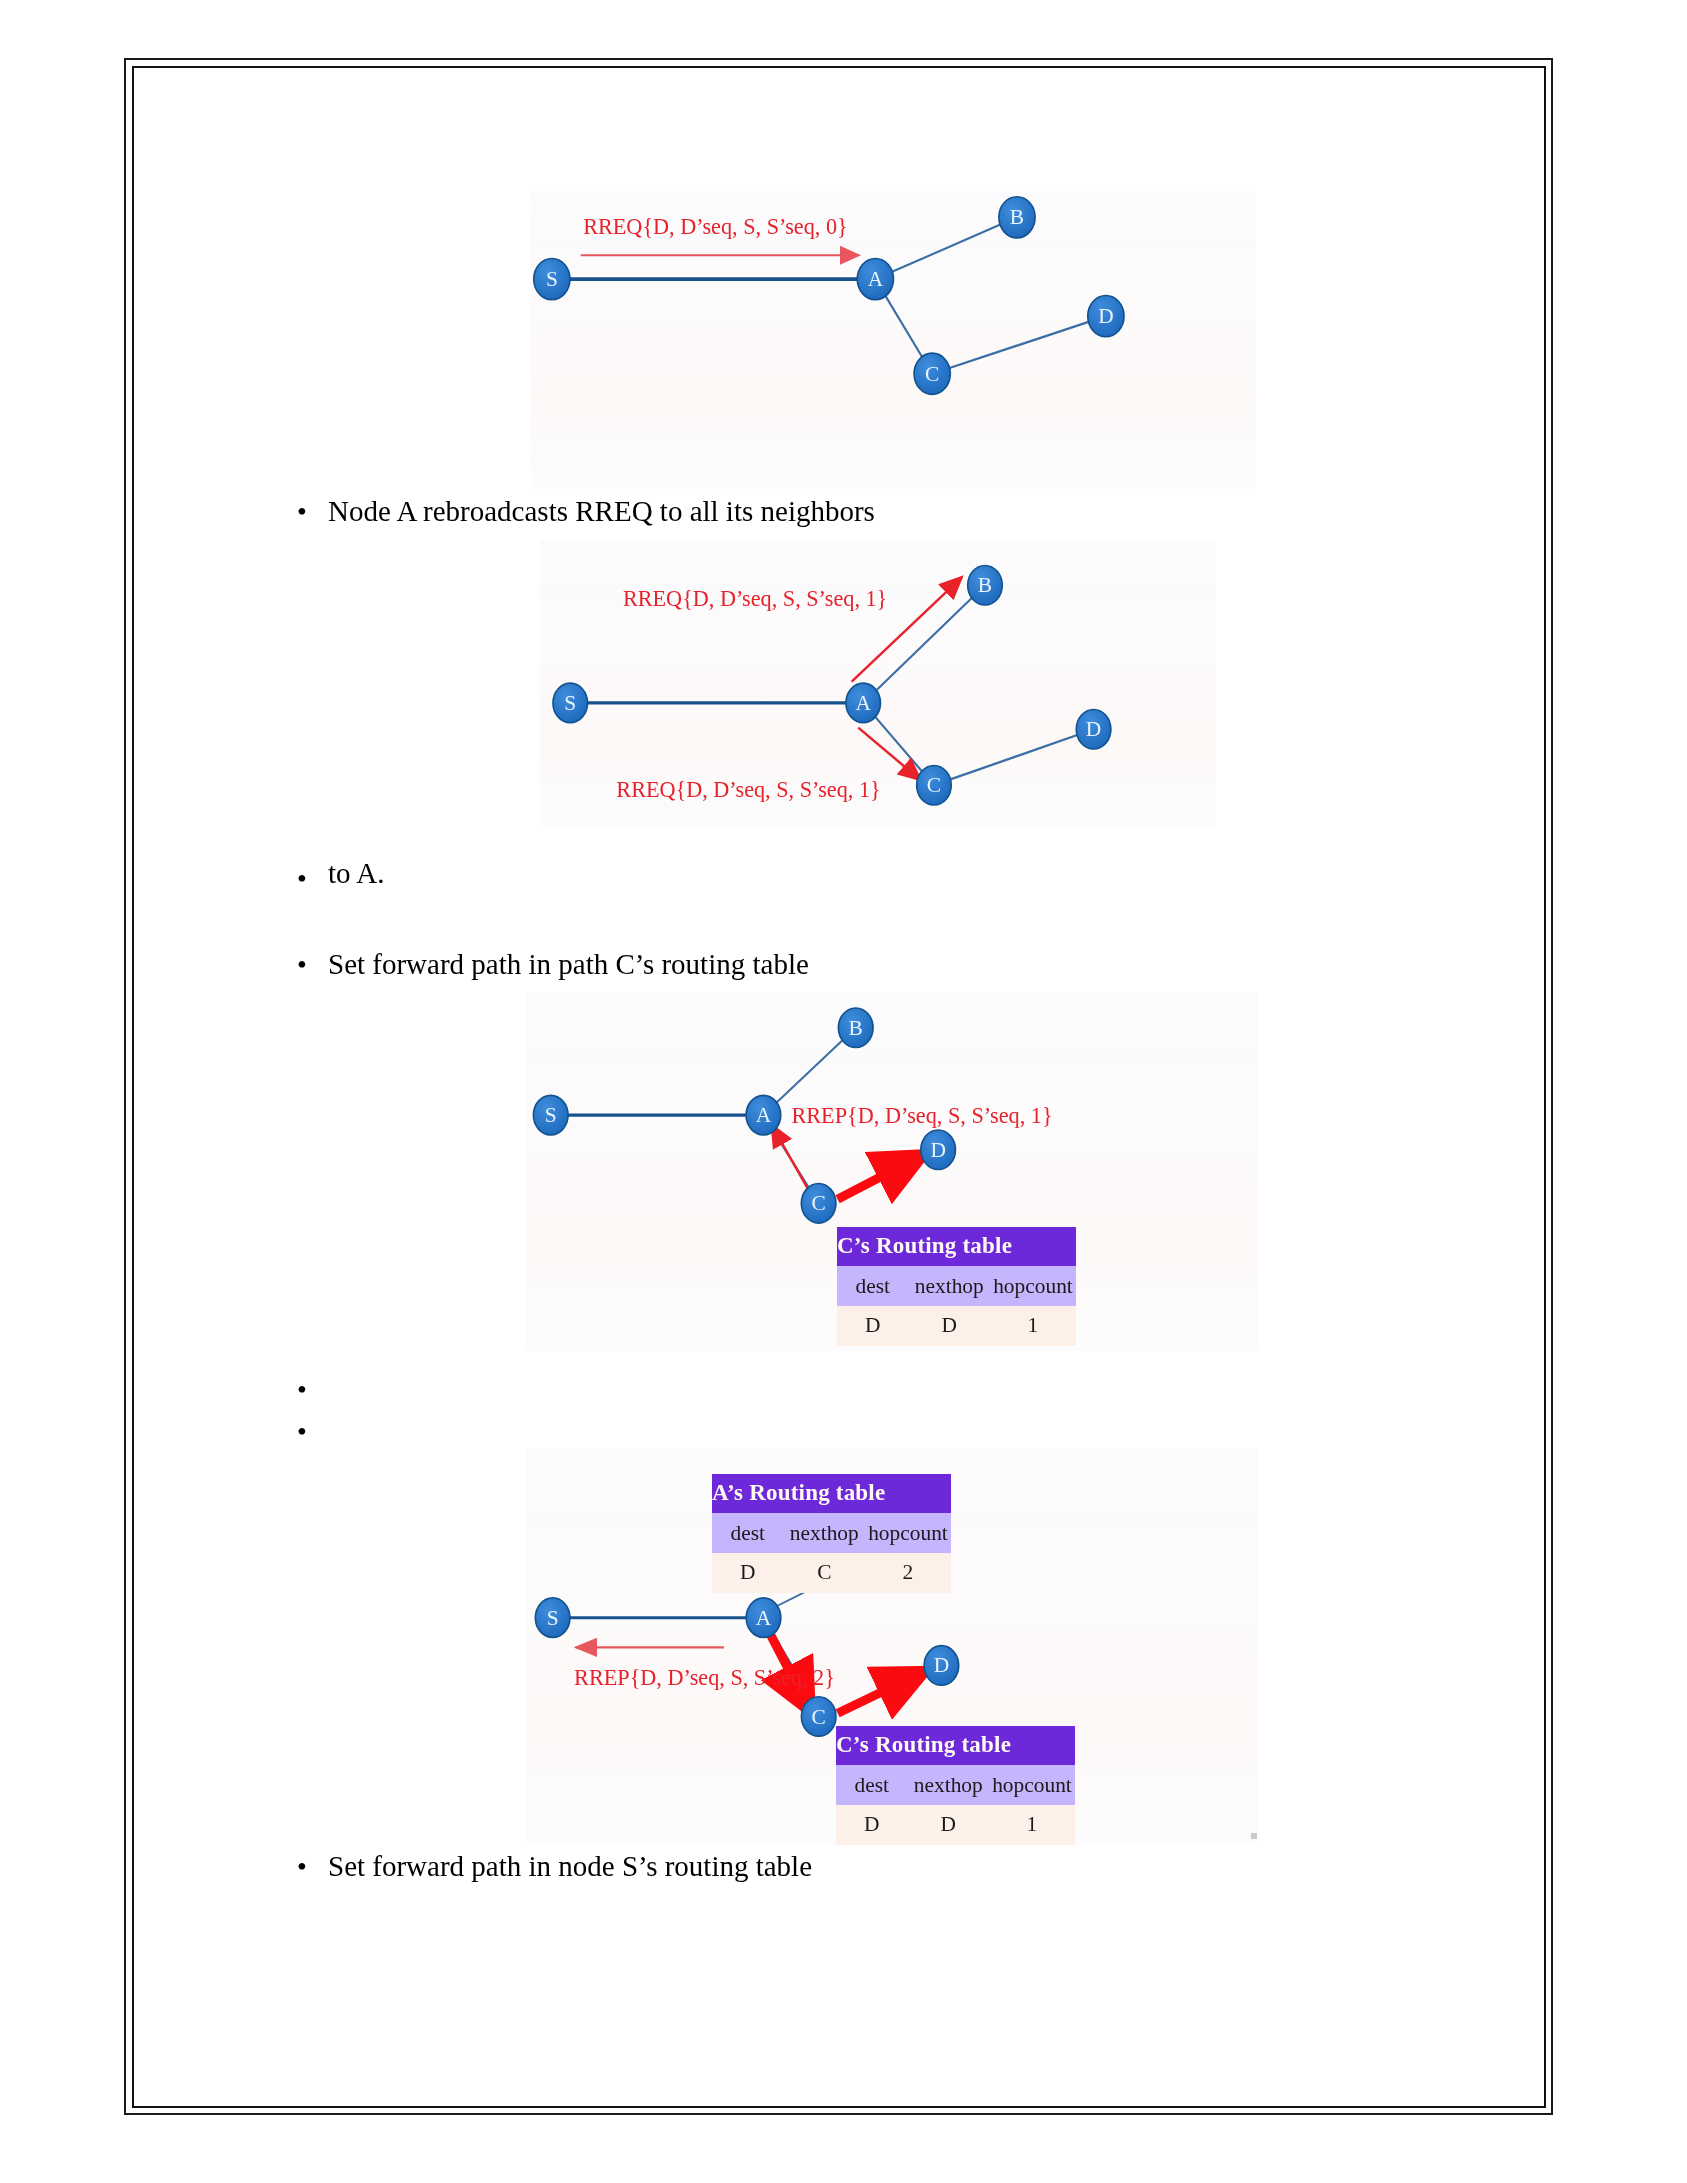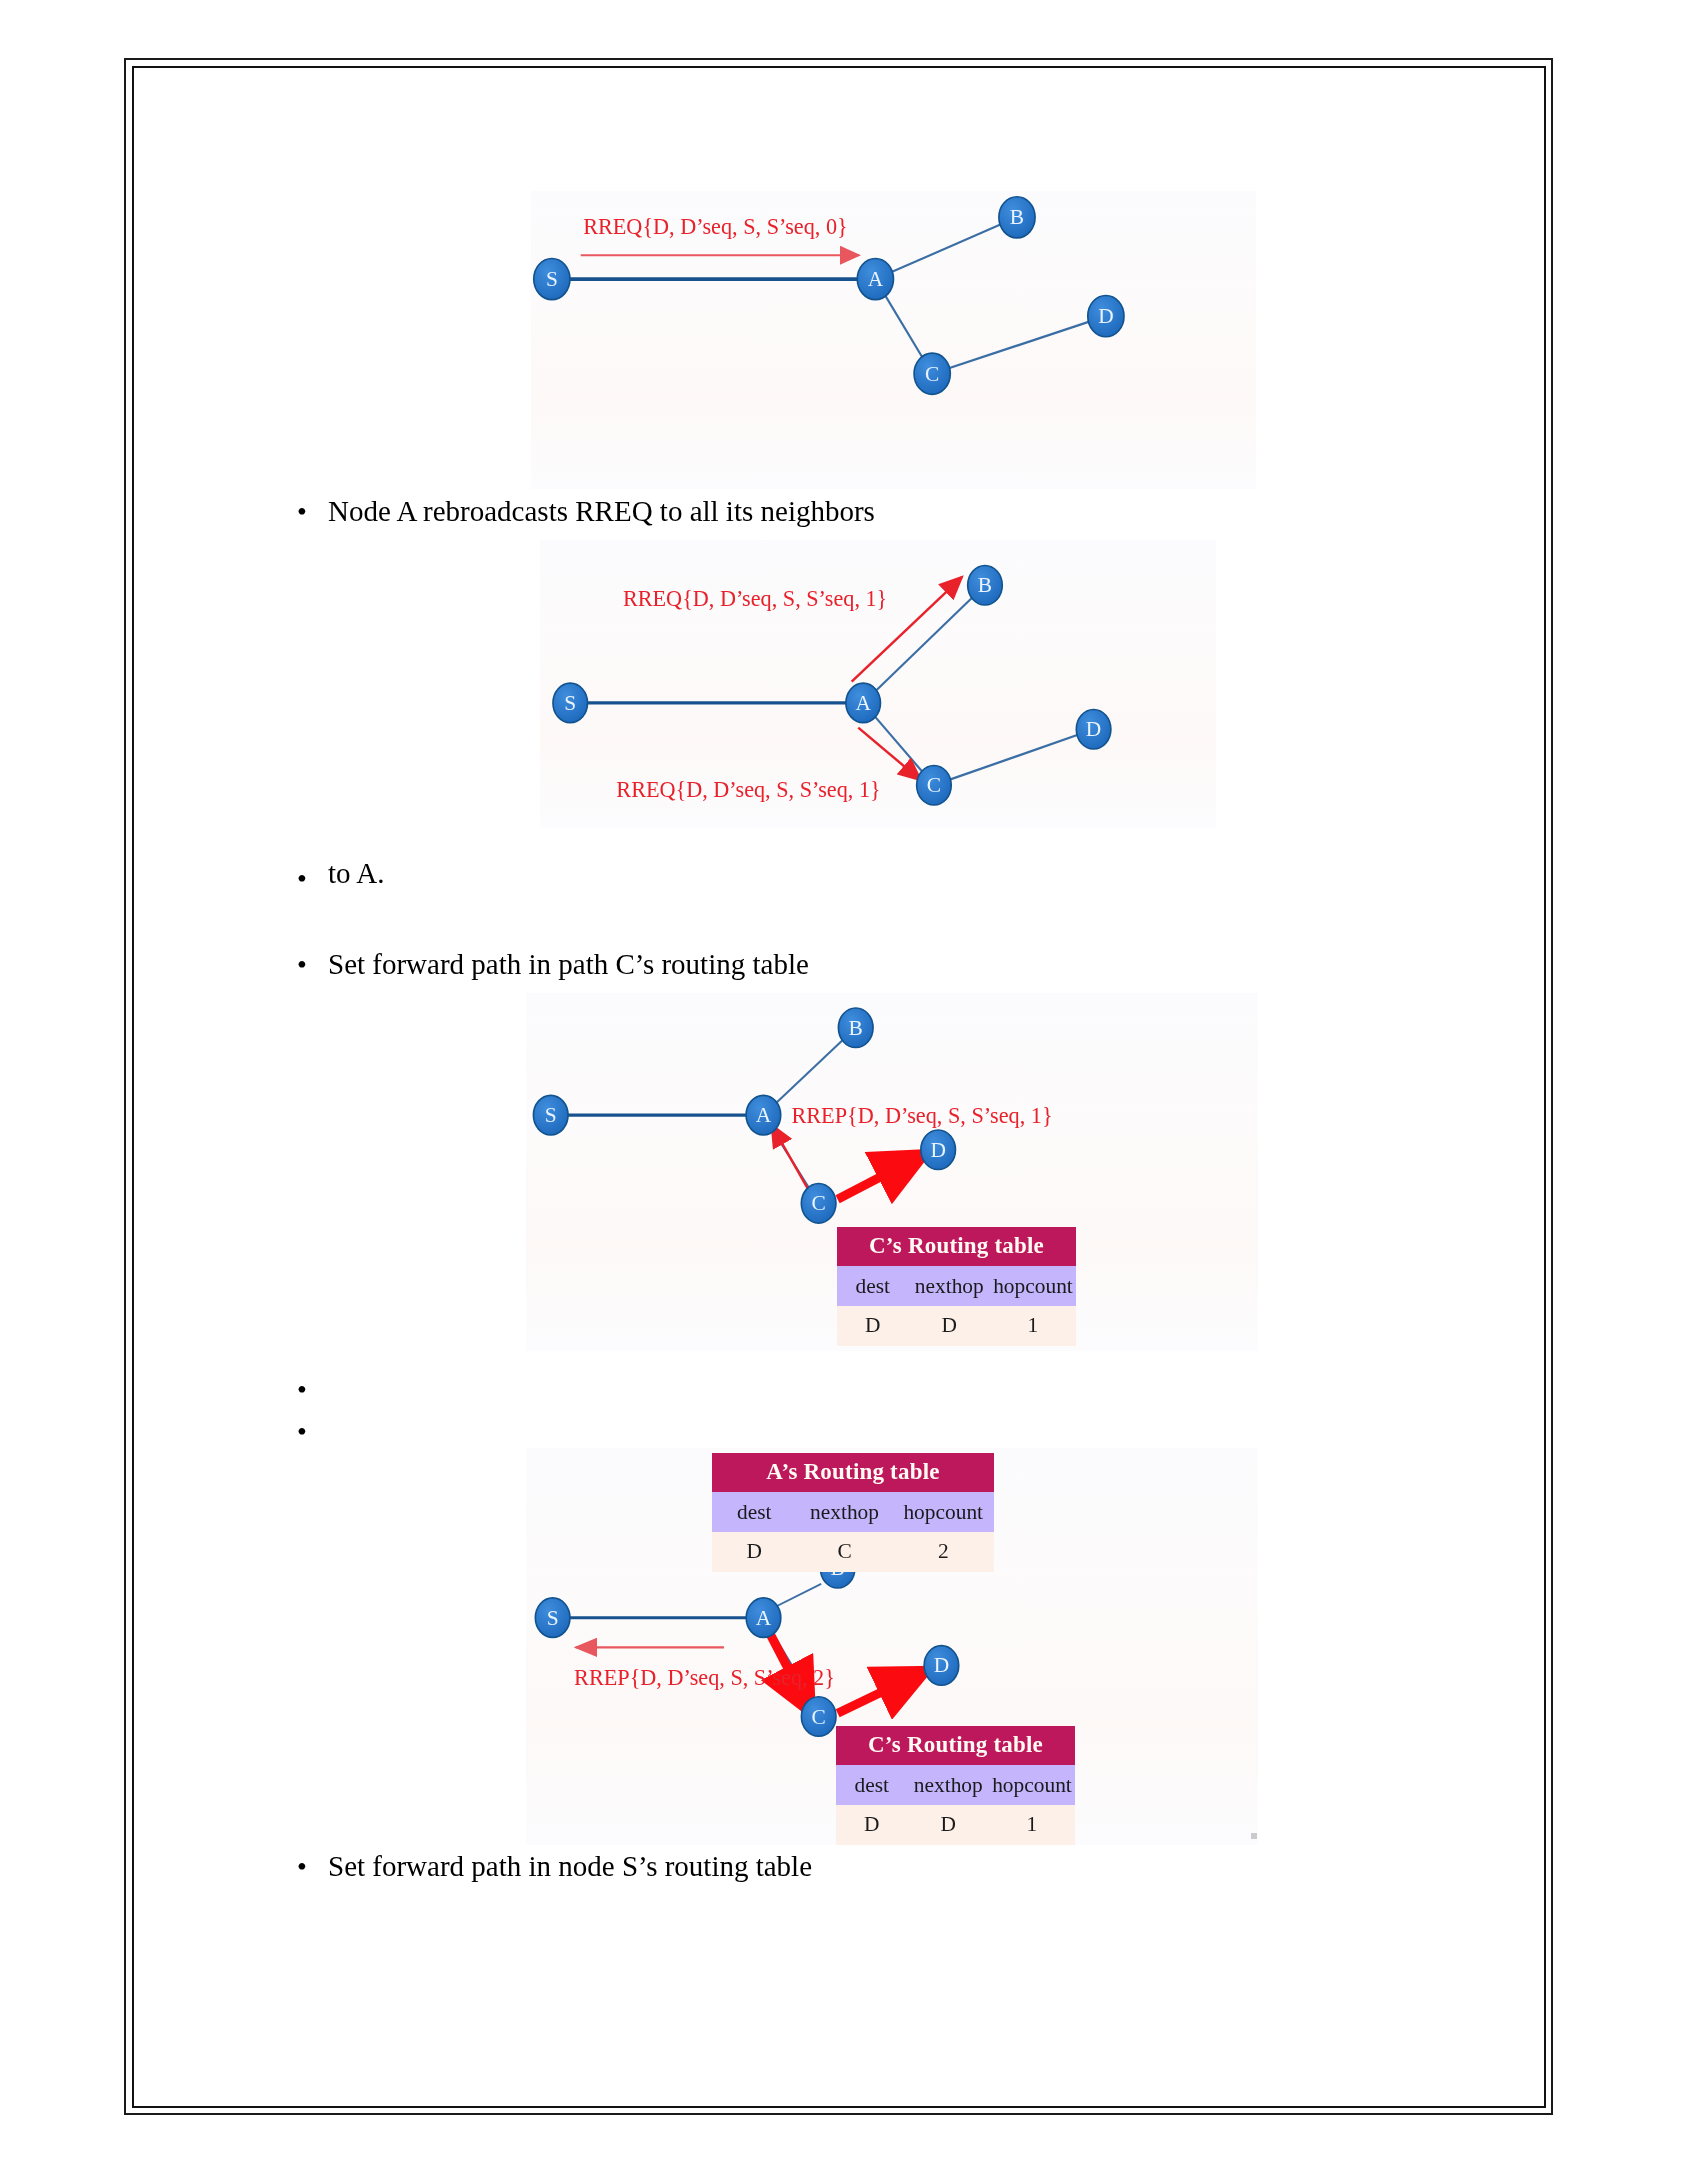--- a/index.html
+++ b/index.html
@@ -31,22 +31,22 @@
   .diagram svg{position:absolute;left:0;top:0;}
 
   
   .nodelbl{font-family:"Liberation Serif",serif;fill:#eaf4ff;font-size:26px;
            text-anchor:middle;dominant-baseline:central;}
   .pktlbl{font-family:"Liberation Serif",serif;fill:#e8212b;font-size:27px;}
 
   
   .rtable{position:absolute;border-collapse:collapse;
           font-family:"Liberation Serif",serif;}
-  .rtable .hdr{background:#be185d;color:#fffaf2;font-weight:bold;
-               text-align:center;font-size:23px;padding:5.8px 0 7.4px 0;
+  .rtable .hdr{background:#6d28d9;color:#fffaf2;font-weight:bold;
+               text-align:left;font-size:23px;padding:5.8px 0 7.4px 0;
                letter-spacing:0.2px;}
   .rtable .colhdr td{background:#c4b5fd;color:#1a1a1a;text-align:center;
                      font-size:21.4px;padding:7.4px 0;}
   .rtable .datarow td{background:#fdf0e9;color:#1a1a1a;text-align:center;
                       font-size:21.4px;padding:6.6px 0 8.2px 0;}
   .rtable td{border:0;}
   .speck{position:absolute;width:5.8px;height:5.8px;background:#b9b9bd;opacity:.75;}
 </style>
 </head>
 <body>
@@ -252,21 +252,21 @@
 
       <ellipse cx="355" cy="326" rx="21" ry="24" fill="url(#ng4)" stroke="#11538f" stroke-width="2"></ellipse>
       <text class="nodelbl" x="355" y="326">C</text>
 
       <ellipse cx="504" cy="264" rx="21" ry="24" fill="url(#ng4)" stroke="#11538f" stroke-width="2"></ellipse>
       <text class="nodelbl" x="504" y="264">D</text>
 
       <text class="pktlbl" x="58" y="288">RREP{D, D’seq, S, S’seq, 2}</text>
     </svg>
 
-    <table class="rtable" style="left:186px;top:5px;width:282px;">
+    <table class="rtable" style="left:186px;top:26px;width:239px;">
       <tbody>
           <tr>
             <td class="hdr" colspan="3">A’s Routing table</td>
           </tr>
       <tr class="colhdr">
         <td style="width:30%">dest</td>
         <td style="width:34%">nexthop</td>
         <td style="width:36%">hopcount</td>
       </tr>
       <tr class="datarow">

